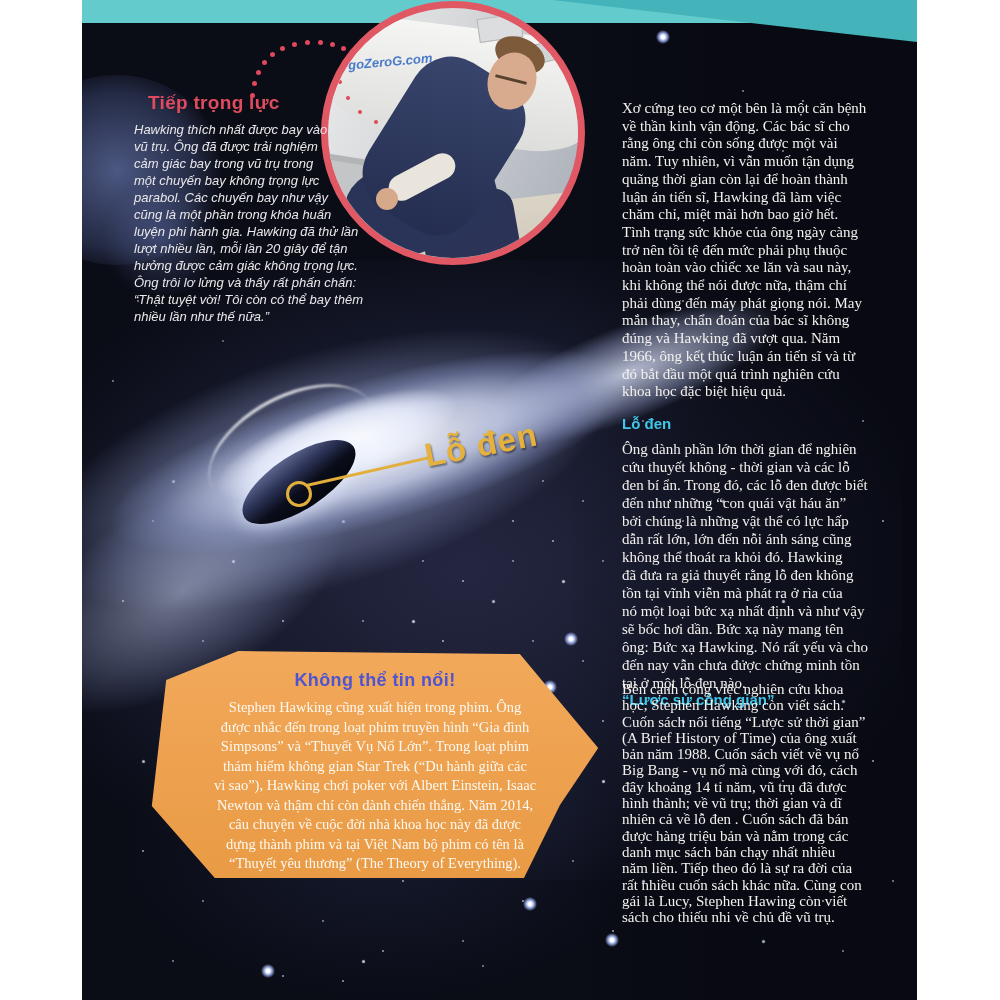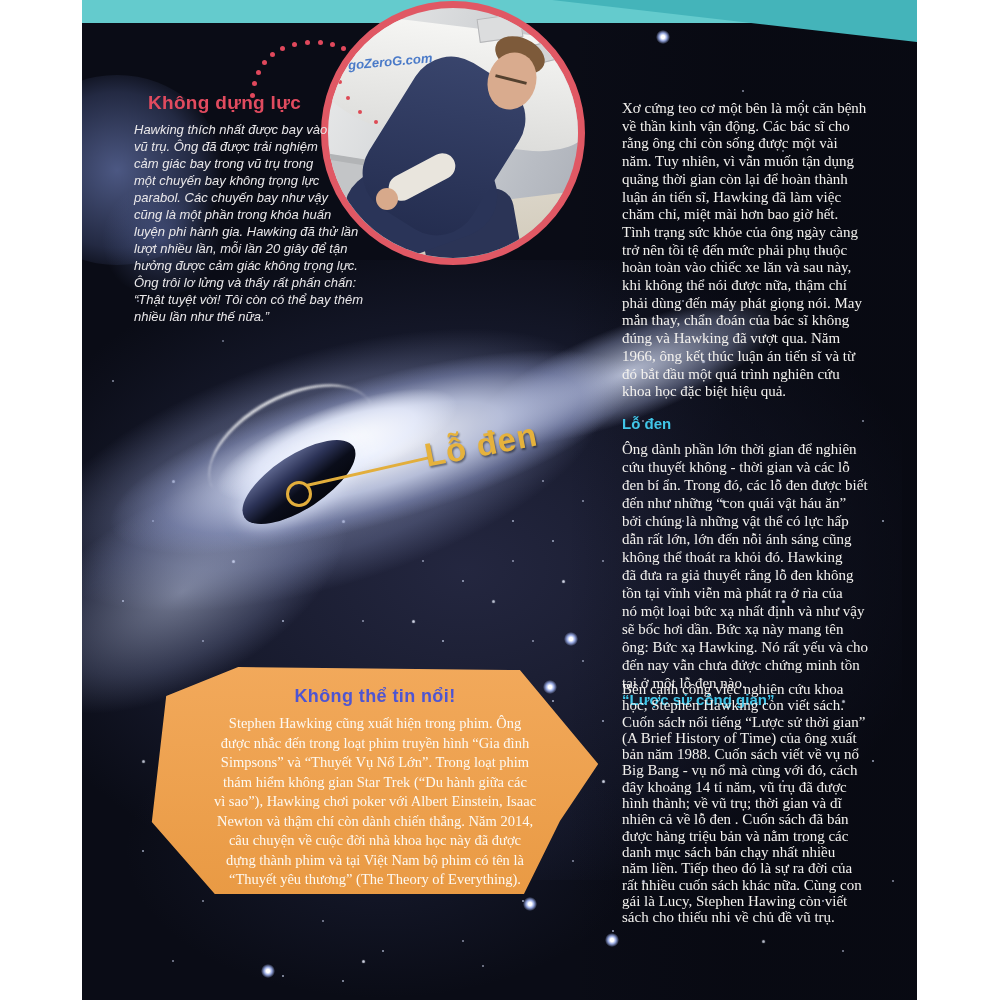--- a/index.html
+++ b/index.html
@@ -114,21 +114,21 @@
   .ph-dot{width:4px;height:4px;border-radius:50%;background:#dd4a55;}
 
   
   .bh-ring{left:204px;top:481px;width:20px;height:20px;border:3px solid #e2ae3c;border-radius:50%;}
   .bh-line{left:224px;top:484px;width:127px;height:3px;background:#e2ae3c;border-radius:2px;
     transform:rotate(-12.7deg);transform-origin:0 50%;}
   .bh-label{left:342px;top:426px;transform:rotate(-11deg);font-size:33px;font-weight:bold;color:#e6b23c;
     letter-spacing:1px;text-shadow:1px 2px 2px rgba(0,0,0,.45);}
 
   
-  .factbox{left:68px;top:664px;width:450px;height:232px;
+  .factbox{left:68px;top:648px;width:450px;height:232px;
     background:linear-gradient(#f2a95b,#e99a44);
     clip-path:polygon(19.6% 1.3%,82.2% 2.6%,99.6% 43.1%,91.1% 67.7%,83.1% 99.1%,14.4% 99.1%,0.4% 68.1%,3.6% 13.8%);}
   .fb-title{position:absolute;left:0;top:22px;width:100%;text-align:center;font-size:18px;font-weight:bold;
     color:#4e55d2;letter-spacing:.4px;}
   .fb-body{position:absolute;left:22px;top:50px;width:406px;text-align:center;
     font-family:"Liberation Serif", serif;font-size:14.5px;line-height:19.5px;color:#fdf9f2;white-space:pre-line;}
 
   
   .col{left:540px;width:296px;color:#f3f1ee;font-family:"Liberation Serif", serif;
     font-size:15px;white-space:pre-line;}
@@ -202,21 +202,21 @@
       <div class="ph ph-p2f"></div>
       <div class="ph ph-leg"></div>
       <div class="ph ph-body"></div>
       <div class="ph ph-arm"></div>
       <div class="ph ph-hand"></div>
       <div class="ph ph-hair"></div>
       <div class="ph ph-head"></div>
       <div class="ph ph-glasses"></div>
     </div>
 
-    <div class="abs cap-title">Không dựng lực</div>
+    <div class="abs cap-title">Tiếp trọng lực</div>
     <div class="abs cap-body">Hawking thích nhất được bay vào
 vũ trụ. Ông đã được trải nghiệm
 cảm giác bay trong vũ trụ trong
 một chuyến bay không trọng lực
 parabol. Các chuyến bay như vậy
 cũng là một phần trong khóa huấn
 luyện phi hành gia. Hawking đã thử lần
 lượt nhiều lần, mỗi lần 20 giây để tận
 hưởng được cảm giác không trọng lực.
 Ông trôi lơ lửng và thấy rất phấn chấn:

